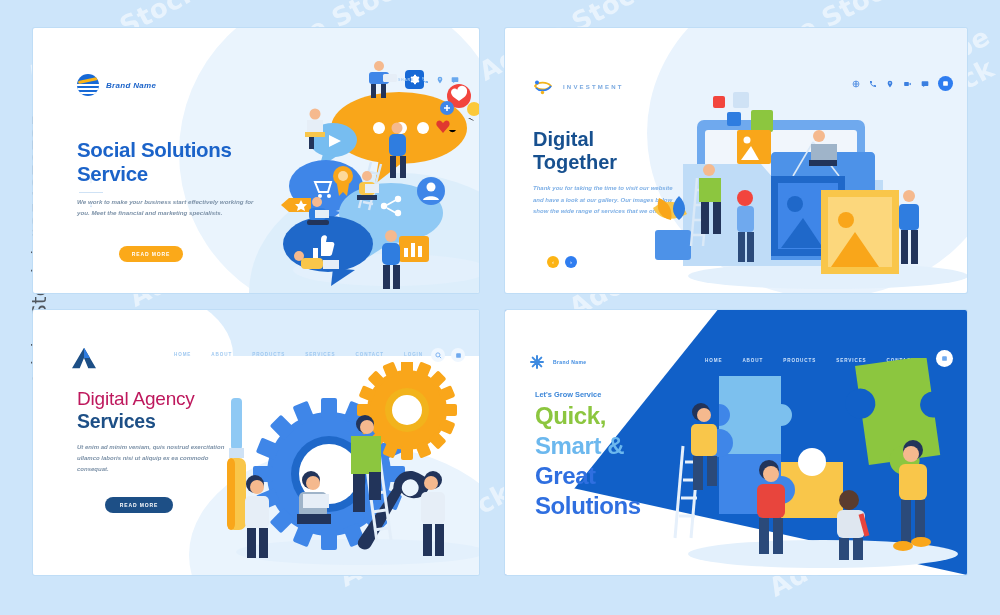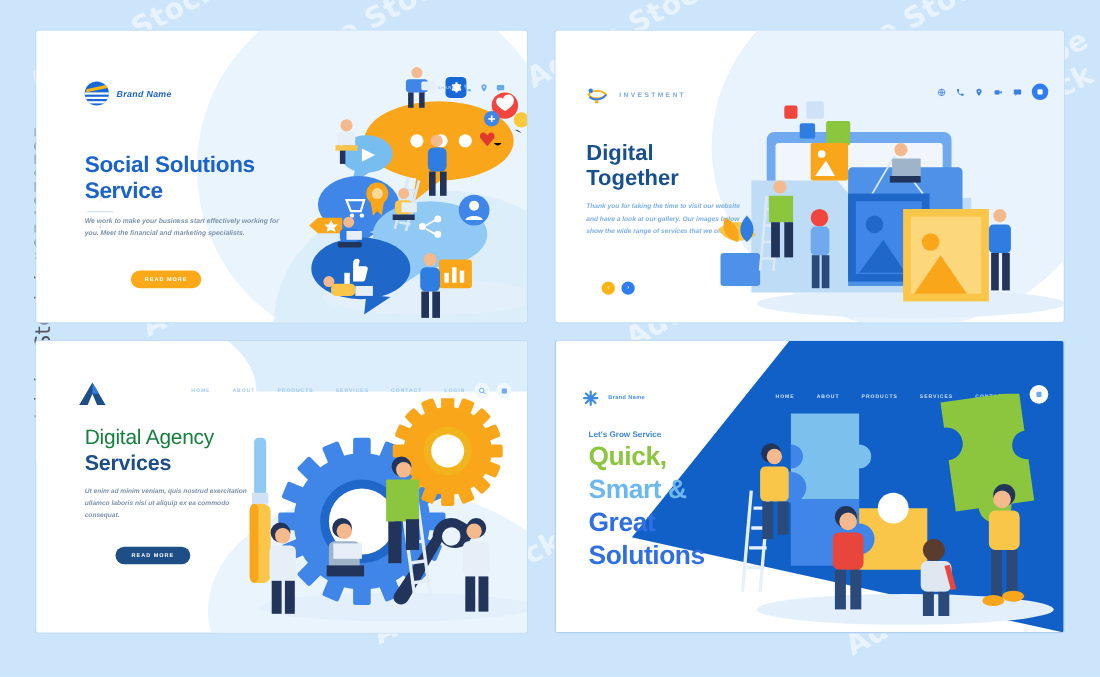--- a/index.html
+++ b/index.html
@@ -127,21 +127,21 @@
   .nb{width:12px;height:12px;border-radius:50%;display:flex;align-items:center;justify-content:center;color:#fff;font-size:6px;}
 
   
   #panel3 .bg-top{position:absolute;left:0;top:0;width:100%;height:46px;background:#dcedfc;}
   #panel3 .bg-blob{position:absolute;left:-60px;top:-30px;width:260px;height:150px;border-radius:50%;background:#ffffff;}
   #panel3 .bg-bot{position:absolute;right:-40px;bottom:-90px;width:330px;height:220px;border-radius:50%;background:#eaf4fd;}
   .p3-logo{position:absolute;left:38px;top:36px;width:26px;height:24px;}
   .p3-nav{position:absolute;right:56px;top:42px;display:flex;gap:20px;}
   .p3-navicons{position:absolute;right:14px;top:38px;display:flex;gap:6px;}
   .p3-ic{width:14px;height:14px;border-radius:50%;background:#eff7ff;display:flex;align-items:center;justify-content:center;}
-  .p3-title1{position:absolute;left:44px;top:78px;color:#15803d;font-size:19px;font-weight:400;letter-spacing:-.2px;}
+  .p3-title1{position:absolute;left:44px;top:78px;color:#be185d;font-size:19px;font-weight:400;letter-spacing:-.2px;}
   .p3-title2{position:absolute;left:44px;top:100px;color:#1d4f86;font-size:19.5px;font-weight:700;letter-spacing:-.2px;}
   .p3-para{position:absolute;left:44px;top:132px;width:150px;color:#7d92a8;font-size:6px;line-height:1.85;font-style:italic;font-weight:600;}
   .p3-btn{position:absolute;left:72px;top:187px;width:68px;height:16px;background:#1d4f86;}
 
   
   #panel4 .bg-blue{position:absolute;inset:0;background:#1160c8;}
   #panel4 .bg-white{
     position:absolute;left:0;top:0;width:100%;height:100%;background:#fff;
     clip-path: polygon(0 0, 46% 0, 0 100%);
   }

